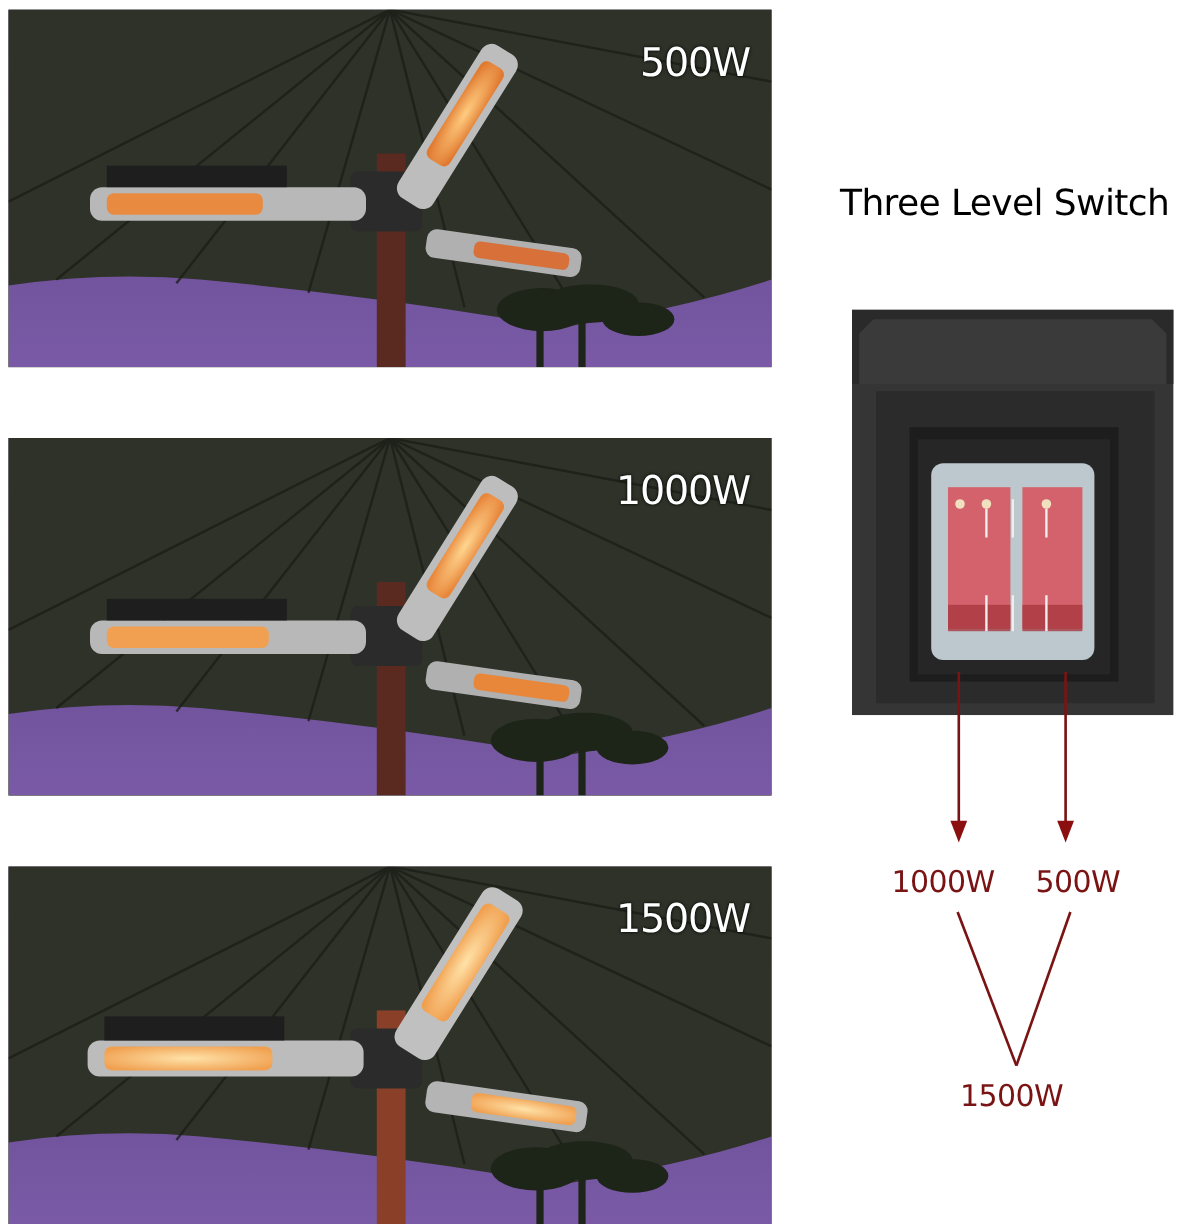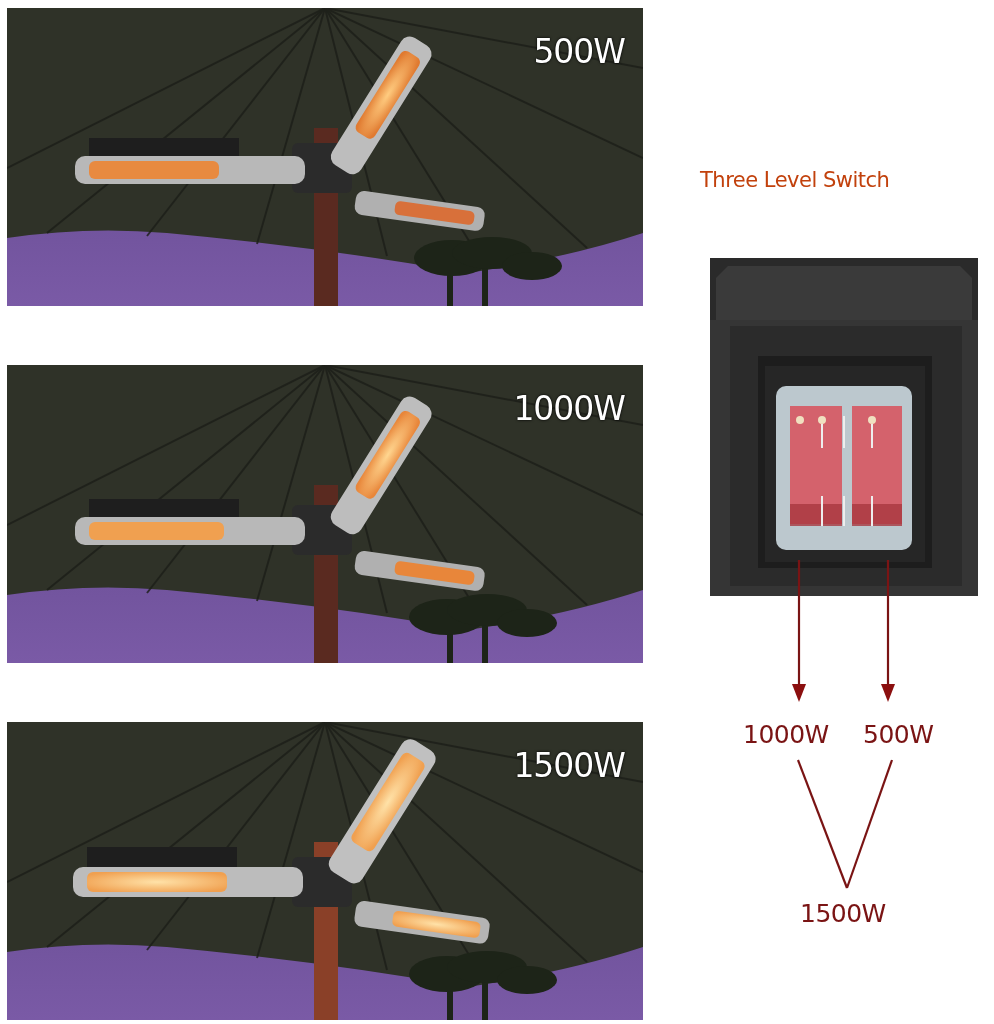--- a/index.html
+++ b/index.html
@@ -3,21 +3,21 @@
 <meta charset="utf-8">
 <style>
   html, body { margin:0; padding:0; background:#ffffff; }
   body { width:994px; height:1024px; position:relative; overflow:hidden; font-family:"DejaVu Sans", "Liberation Sans", sans-serif; }
 
   .panel { position:absolute; left:7px; width:636px; height:298px; overflow:hidden; background:#2a2c24; }
   .panel svg { position:absolute; left:0; top:0; width:636px; height:298px; }
   .panel-label { position:absolute; top:24px; right:18px; color:#ffffff; font-size:33px; letter-spacing:-1px;
     text-shadow:0 0 3px rgba(0,0,0,0.9), 0 0 1px #000; font-family:"DejaVu Sans", sans-serif; font-weight:normal; }
 
-  .right-title { position:absolute; left:700px; top:168px; font-size:21px; color:#c2410c; letter-spacing:-0.5px;
+  .right-title { position:absolute; left:700px; top:152px; font-size:30px; color:#000000; letter-spacing:-0.5px;
     font-family:"DejaVu Sans", sans-serif; }
 
   .switch-photo { position:absolute; left:710px; top:258px; width:268px; height:338px; }
   .switch-photo svg { width:268px; height:338px; display:block; }
 
   .diagram { position:absolute; left:700px; top:560px; width:294px; height:400px; }
   .diagram svg { position:absolute; left:0; top:0; width:294px; height:400px; }
   .watt { position:absolute; color:#7a1414; font-size:25px; letter-spacing:-0.5px; font-family:"DejaVu Sans", sans-serif; }
 </style>
 </head>

